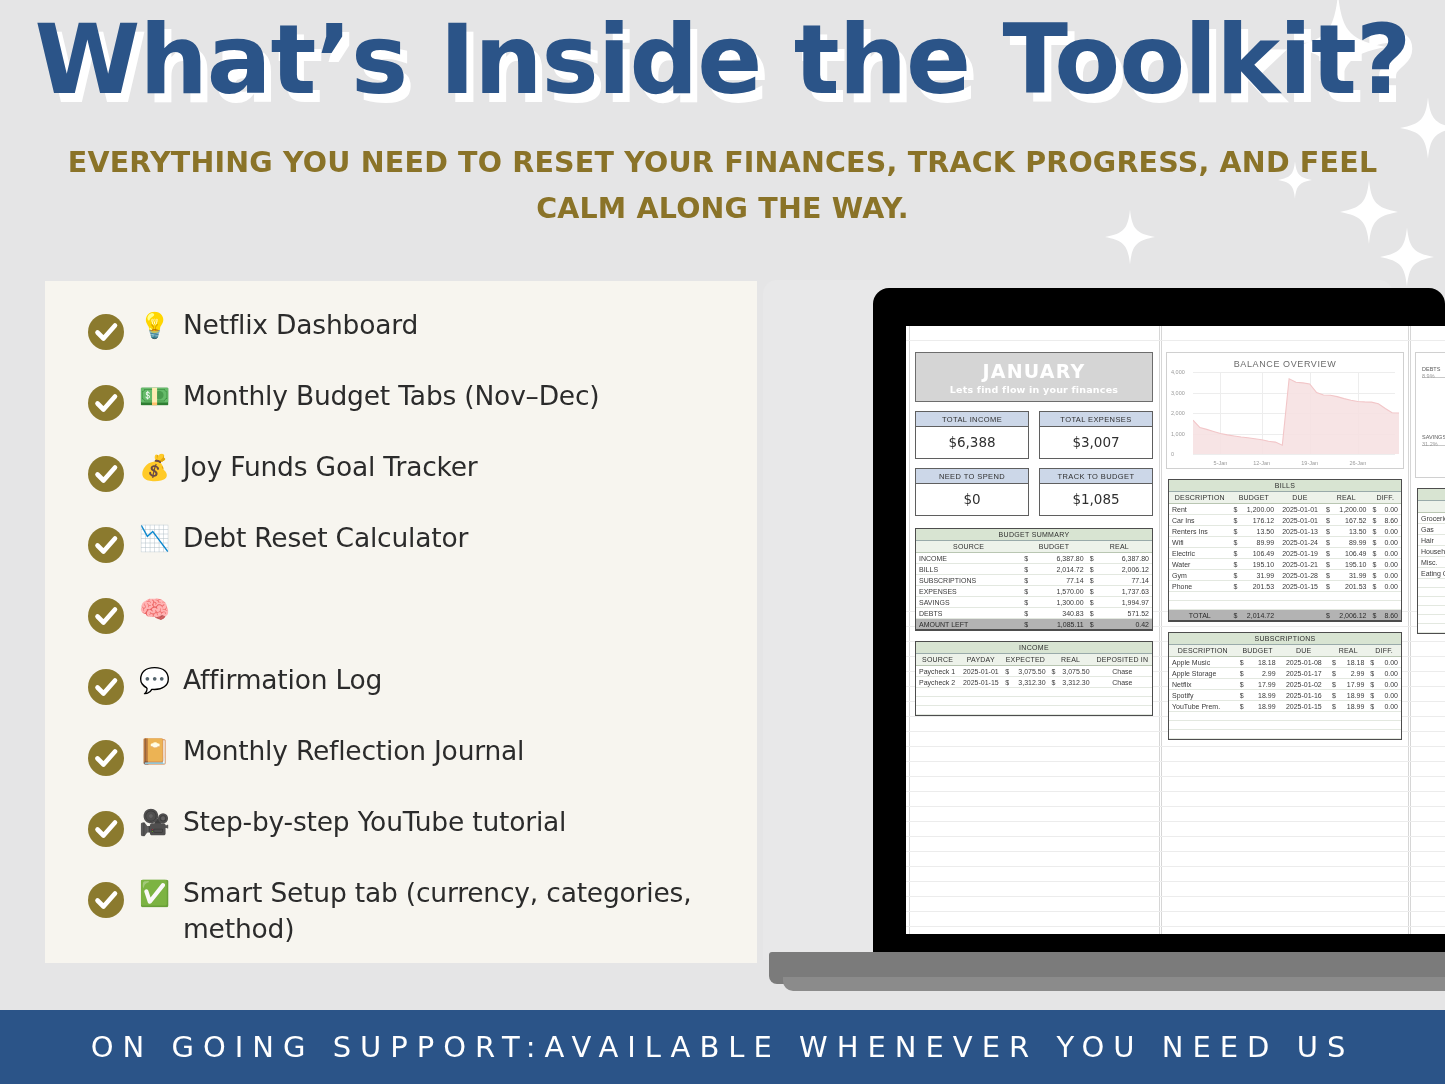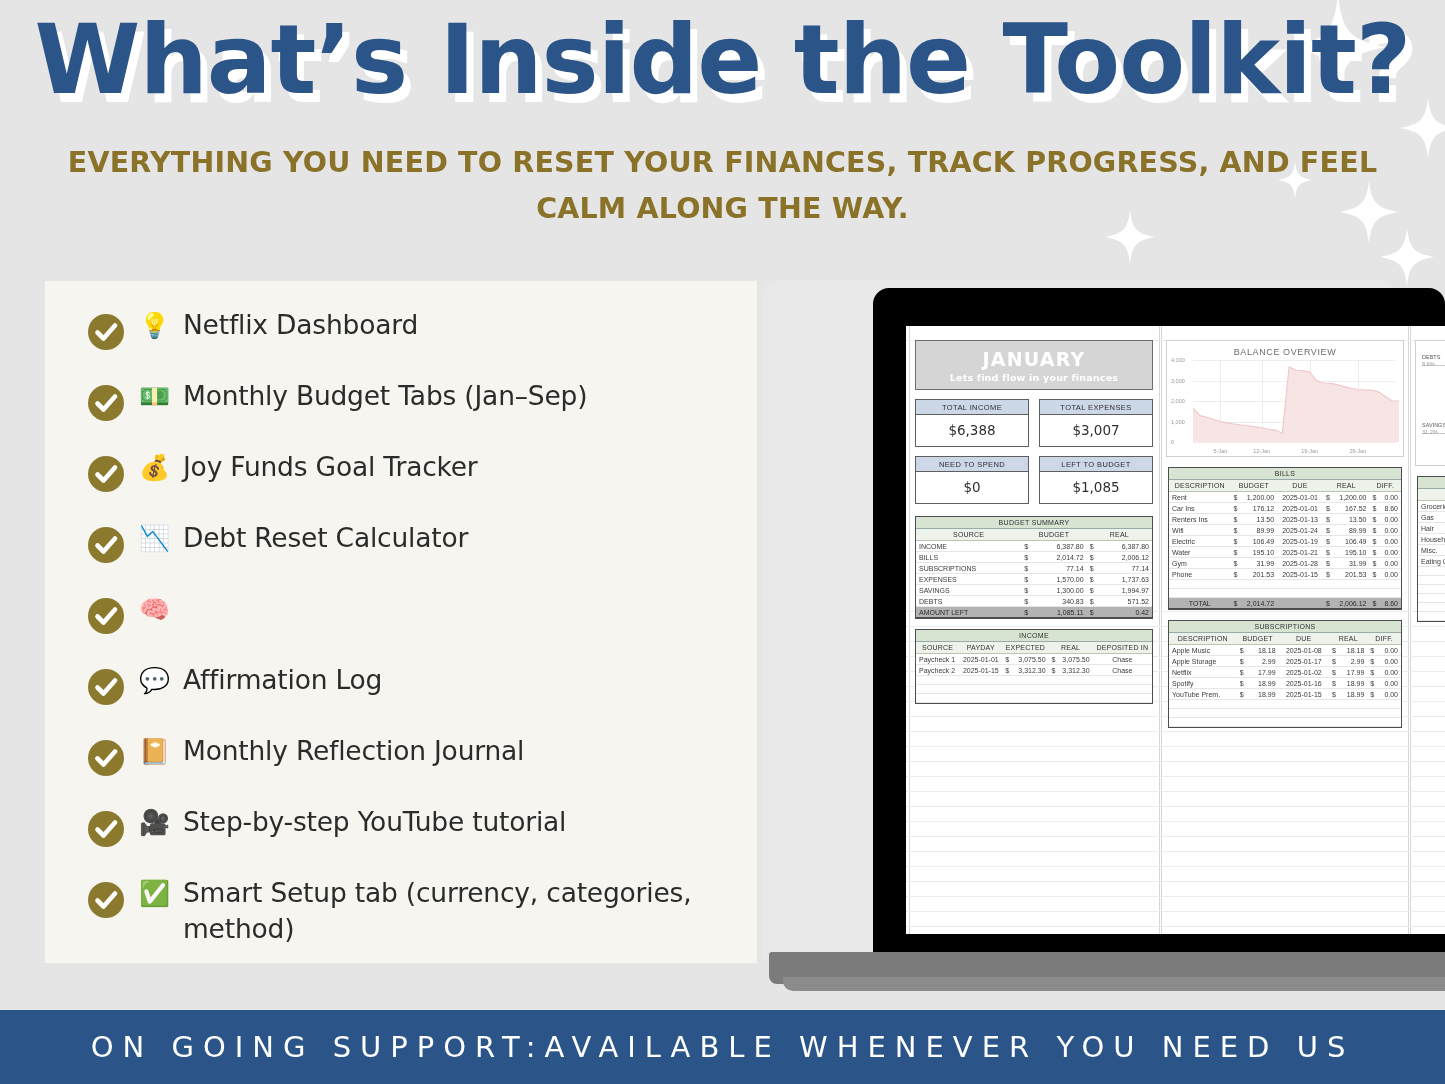--- a/index.html
+++ b/index.html
@@ -125,21 +125,21 @@
   }
 
   
   .sheet {
     position: absolute; left: 0; top: 0;
     width: 690px; height: 608px;
     background: #ffffff;
     font-family: "Liberation Sans", sans-serif;
     color: #3a3a3a;
   }
-  .sheet-col { position: absolute; top: 0; }
+  .sheet-col { position: absolute; top: 12px; }
   .col-a { left: 3px;   width: 250px; }
   .col-b { left: 256px; width: 246px; }
   .col-c { left: 505px; width: 182px; }
 
   .grid-lines {
     position: absolute; left: 0; top: 0;
     width: 690px; height: 608px;
   }
   .vline { position: absolute; top: 0; bottom: 0; width: 1px; background: #d6d6d6; }
   .hline { position: absolute; left: 0; right: 0; height: 1px; background: #ececec; }
@@ -307,21 +307,21 @@
         <span class="check-label">Netflix Dashboard</span>
       </div>
       <div class="check-row">
         <span class="check-icon">
           <svg width="38" height="38" viewBox="0 0 38 38">
   <circle cx="19" cy="19" r="18" fill="#8b7a2e"></circle>
   <path d="M10.5 19.5 L16.5 25.5 L28 12.5" stroke="#ffffff" stroke-width="4.6" fill="none" stroke-linecap="round" stroke-linejoin="round"></path>
 </svg>
         </span>
         <span class="emoji">💵</span>
-        <span class="check-label">Monthly Budget Tabs (Jan–Sep)</span>
+        <span class="check-label">Monthly Budget Tabs (Nov–Dec)</span>
       </div>
       <div class="check-row">
         <span class="check-icon">
           <svg width="38" height="38" viewBox="0 0 38 38">
   <circle cx="19" cy="19" r="18" fill="#8b7a2e"></circle>
   <path d="M10.5 19.5 L16.5 25.5 L28 12.5" stroke="#ffffff" stroke-width="4.6" fill="none" stroke-linecap="round" stroke-linejoin="round"></path>
 </svg>
         </span>
         <span class="emoji">💰</span>
         <span class="check-label">Joy Funds Goal Tracker</span>
@@ -447,21 +447,21 @@
             <div class="kpi-val">$3,007</div>
           </div>
         </div>
 
         <div class="kpi-row">
           <div class="kpi">
             <div class="kpi-head">NEED TO SPEND</div>
             <div class="kpi-val">$0</div>
           </div>
           <div class="kpi">
-            <div class="kpi-head">LEFT TO BUDGET</div>
+            <div class="kpi-head">TRACK TO BUDGET</div>
             <div class="kpi-val">$1,085</div>
           </div>
         </div>
 
         <div style="height:12px"></div>
         <div class="tab-wrap">
           <div class="tab-title">BUDGET SUMMARY</div>
           <table class="gtab">
             <thead>
                 <tr id="bs-head">

